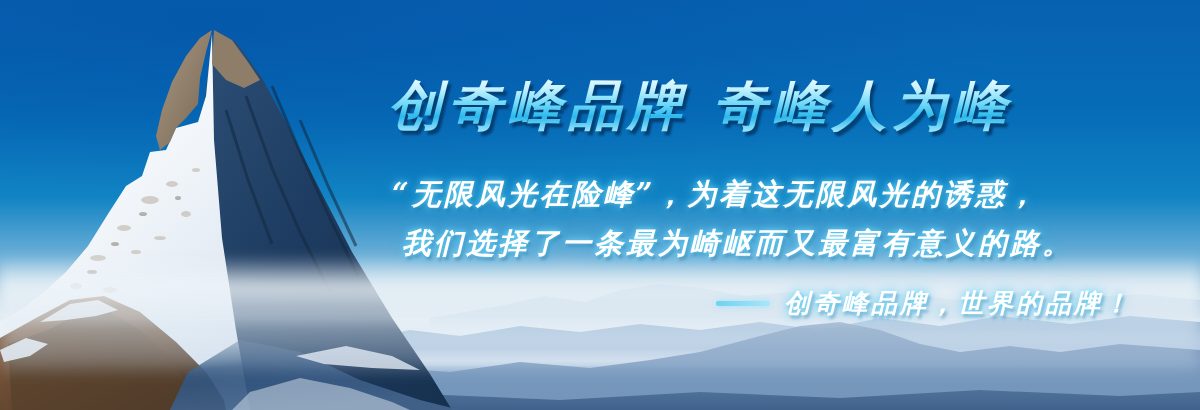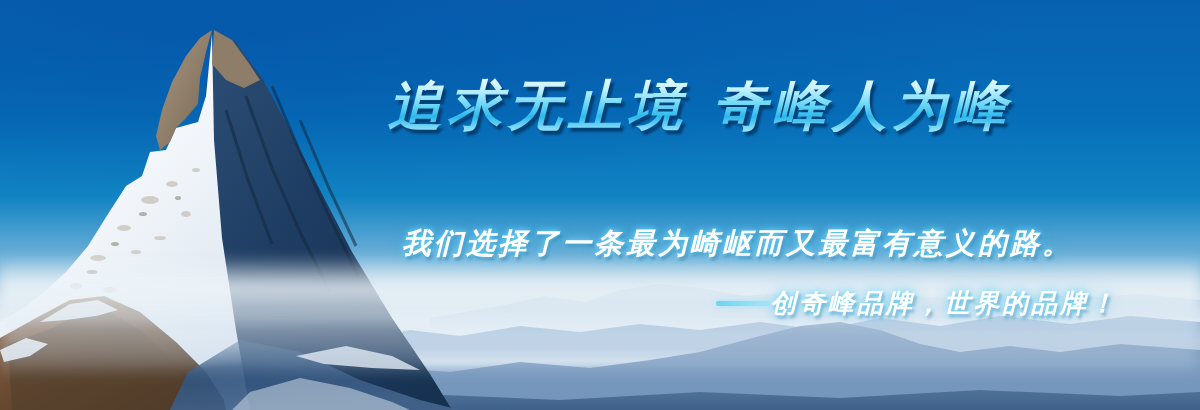--- a/index.html
+++ b/index.html
@@ -47,21 +47,21 @@
     position:absolute;left:392px;
     font-size:29px;line-height:1;letter-spacing:3px;font-weight:700;
     font-family:"DejaVu Serif","Liberation Serif",serif;
     font-style:italic;color:#ffffff;
     text-shadow:0 0 6px rgba(120,225,255,.95),0 0 14px rgba(60,190,245,.7),2px 3px 3px rgba(12,70,120,.45);
     white-space:nowrap;
   }
   .body-line.l1{top:180px;}
   .body-line.l2{top:229px;left:386px;margin-left:16px;}
 
-  .attrib-wrap{position:absolute;left:716px;top:290px;display:flex;align-items:center;gap:0;}
+  .attrib-wrap{position:absolute;left:716px;top:290px;display:flex;align-items:center;gap:14px;}
   .attrib-dash{width:54px;height:5px;border-radius:2px;
     background:linear-gradient(90deg,#6fd2f2,#a8e6fa);
     box-shadow:0 0 6px rgba(140,225,250,.8);}
   .attrib-text{
     font-size:26px;line-height:1;letter-spacing:3px;font-weight:700;
     font-family:"DejaVu Serif","Liberation Serif",serif;
     font-style:italic;color:#ffffff;
     text-shadow:0 0 6px rgba(120,225,255,.95),0 0 14px rgba(60,190,245,.6),2px 3px 3px rgba(12,70,120,.4);
     white-space:nowrap;}
 </style>
@@ -193,22 +193,23 @@
     <path d="M250,392 L300,378 L350,388 L392,402 L410,410 L232,410 Z" fill="#cfdcea" opacity=".55"></path>
 
     <path d="M296,356 L346,346 L392,356 L420,370 L372,368 L324,364 Z" fill="#e6eef6" opacity=".8"></path>
   </svg>
 
   <div class="haze"></div>
   <div class="haze2"></div>
 
   <div class="copy">
 
-    <div class="headline">追求无止境  奇峰人为峰</div>
-
+    <div class="headline">创奇峰品牌  奇峰人为峰</div>
+
+    <div class="body-line l1">“无限风光在险峰”，为着这无限风光的诱惑，</div>
 
     <div class="body-line l2">我们选择了一条最为崎岖而又最富有意义的路。</div>
 
     <div class="attrib-wrap">
       <span class="attrib-dash"></span>
       <span class="attrib-text">创奇峰品牌，世界的品牌！</span>
     </div>
 
   </div>
 </div>

